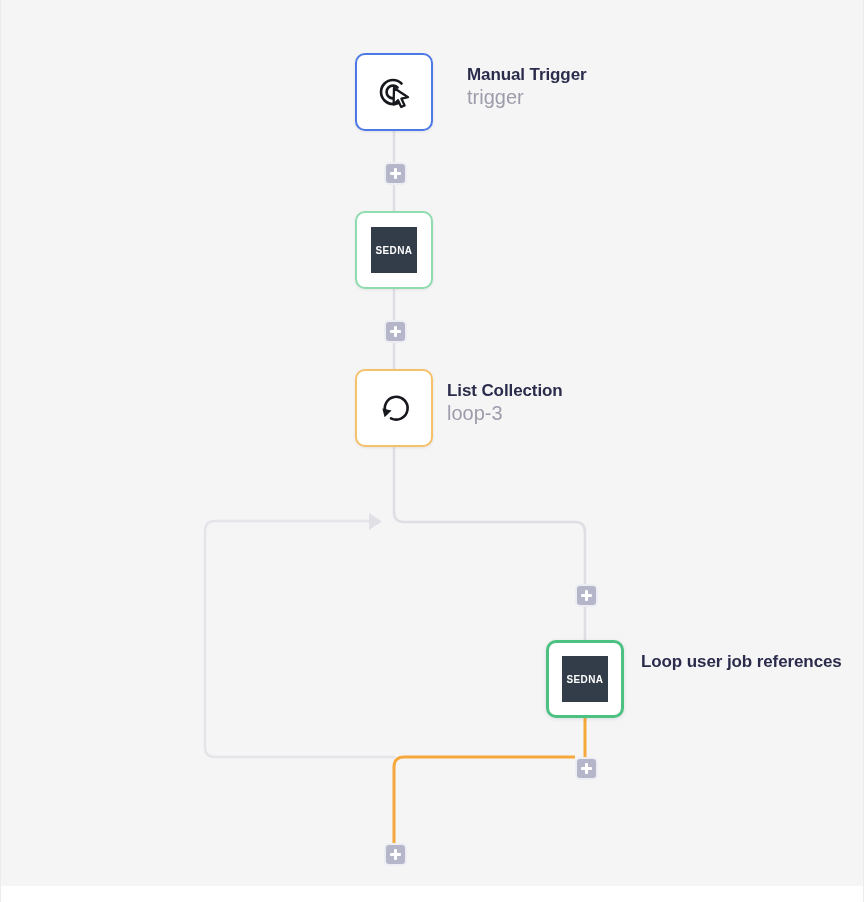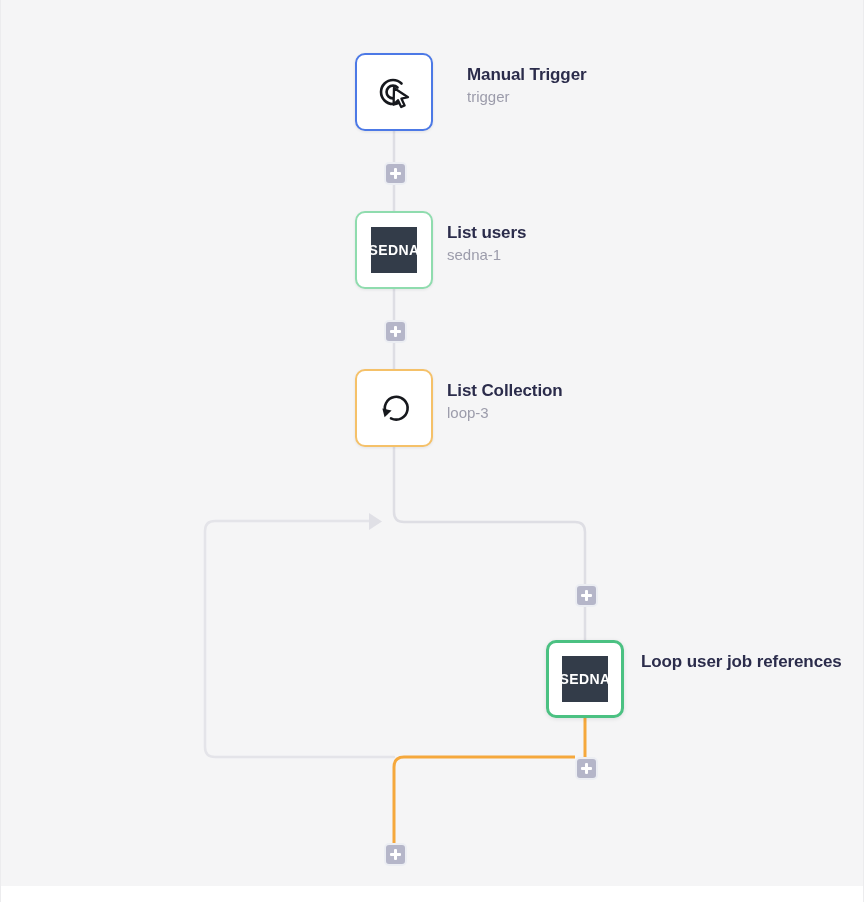--- a/index.html
+++ b/index.html
@@ -56,38 +56,38 @@
   .sedna-logo {
     width: 46px;
     height: 46px;
     background: #333c49;
     display: flex;
     align-items: center;
     justify-content: center;
   }
   .sedna-logo span {
     color: #ffffff;
-    font-size: 14px;
+    font-size: 10px;
     font-weight: bold;
     letter-spacing: 0.4px;
     font-family: "Liberation Sans", sans-serif;
   }
   .label {
     position: absolute;
     white-space: nowrap;
   }
   .label .title {
     font-size: 17px;
     font-weight: bold;
     color: #2b2c4b;
     line-height: 21px;
     letter-spacing: -0.1px;
   }
   .label .subtitle {
-    font-size: 15px;
+    font-size: 20px;
     color: #9c9cab;
     line-height: 20px;
     margin-top: 2px;
   }
   .plus-btn {
     position: absolute;
     width: 19px;
     height: 19px;
     border-radius: 5px;
     background: #b5b6c9;
@@ -153,24 +153,20 @@
   <div class="label" style="left:466px; top:64px;">
     <div class="title">Manual Trigger</div>
     <div class="subtitle">trigger</div>
   </div>
 
   <div class="node node-green" style="left:354px; top:211px; width:78px; height:78px;">
     <div class="sedna-logo">
       <span>SEDNA</span>
     </div>
   </div>
-  <div class="label" style="left:446px; top:222px;">
-    <div class="title">List users</div>
-    <div class="subtitle">sedna-1</div>
-  </div>
 
   <div class="node node-amber" style="left:354px; top:369px; width:78px; height:78px;">
     <svg width="44" height="44" viewBox="0 0 44 44">
       <path d="M 14.2 27.6 A 11.4 11.4 0 1 1 19 32.3" stroke="#16181d" stroke-width="2.6" fill="none" stroke-linecap="round"></path>
       <polygon points="10.4,22.6 19.6,24.6 12.6,31.2" fill="#16181d"></polygon>
     </svg>
   </div>
   <div class="label" style="left:446px; top:380px;">
     <div class="title">List Collection</div>
     <div class="subtitle">loop-3</div>

